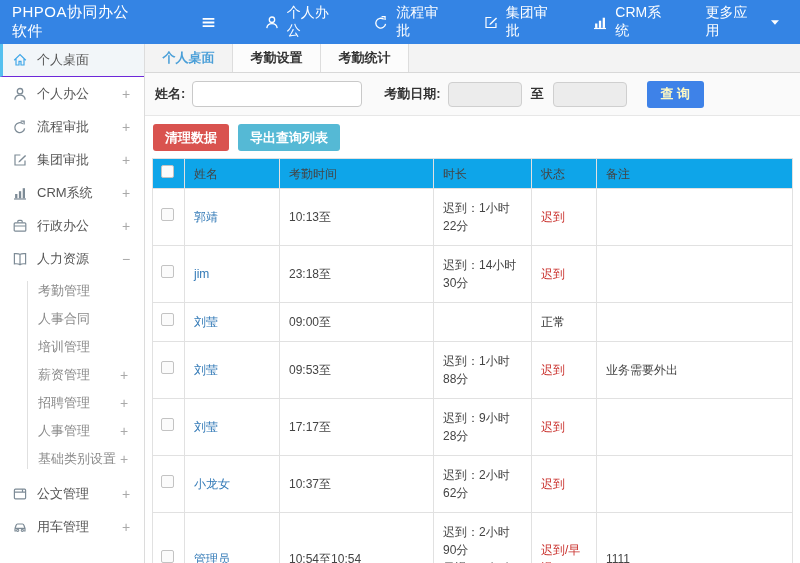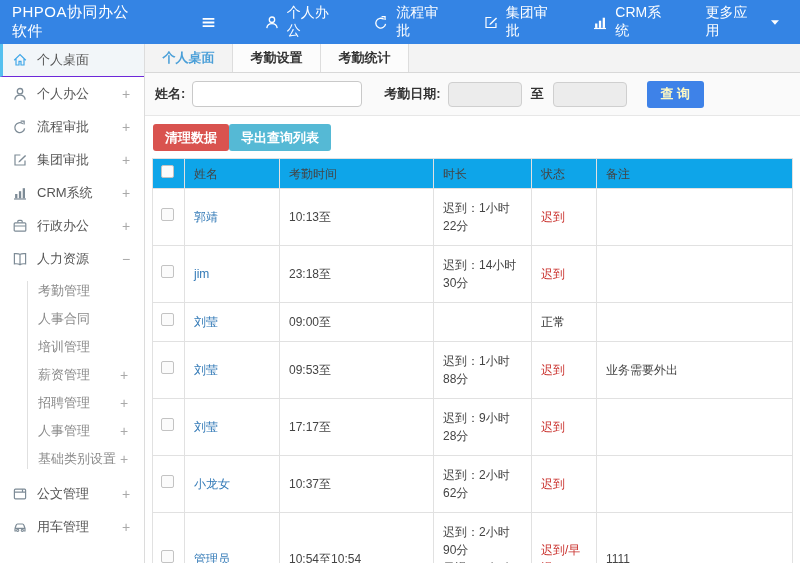--- a/index.html
+++ b/index.html
@@ -53,21 +53,21 @@
   .name-input { width:170px; height:26px; border:1px solid #c9c9c9; border-radius:4px;
     background:#fff; padding:0 6px; font-size:13px; margin-right:22px; }
   .date-input { width:74px; height:25px; border:1px solid #cfcfcf; border-radius:4px;
     background:#ececec; margin:0; }
   .to-label { margin:0 9px; font-weight:bold; }
   .query-btn { margin-left:20px; width:57px; height:27px; border:none; border-radius:3px;
     background:var(--btn-primary,#3e82e8); color:#fef9c3; font-size:13px; font-weight:bold;
     cursor:pointer; }
 
   
-  .toolbar { display:flex; padding:8px 8px 7px;align-items:center; }
+  .toolbar { display:flex; gap:9px; padding:8px 8px 7px;align-items:center; }
   .btn { height:27px; padding:0 12px; border:none; border-radius:3px; color:#fff;
     font-size:13px; font-weight:bold; cursor:pointer; }
   .btn-danger { background:var(--btn-danger,#d9534f); }
   .btn-info { background:var(--btn-info,#55b9d5); }
 
   
   .grid-wrap { flex:1; overflow:hidden; padding:0 7px; }
   table { width:100%; border-collapse:collapse; table-layout:fixed; font-size:12px; color:#444; }
   th, td { border:1px solid #e1e1e1; padding:10px 9px; text-align:left; vertical-align:middle;
     line-height:18px; overflow:hidden; }

